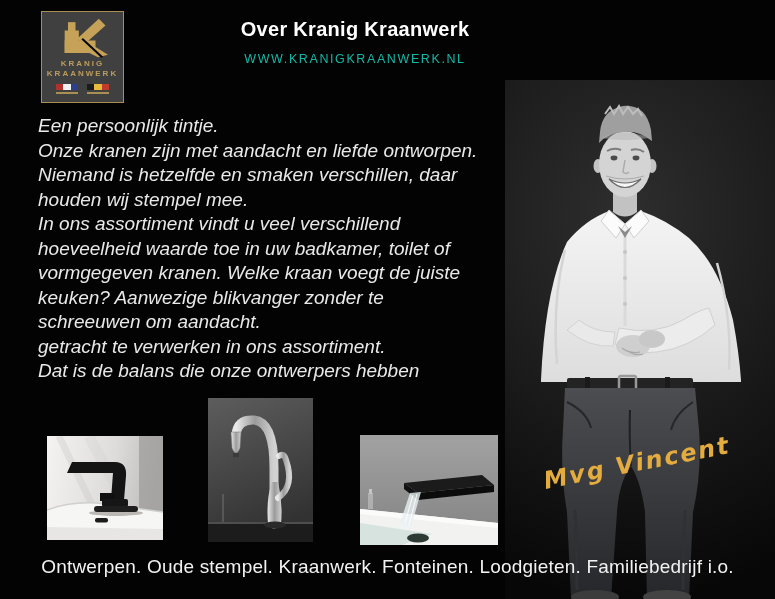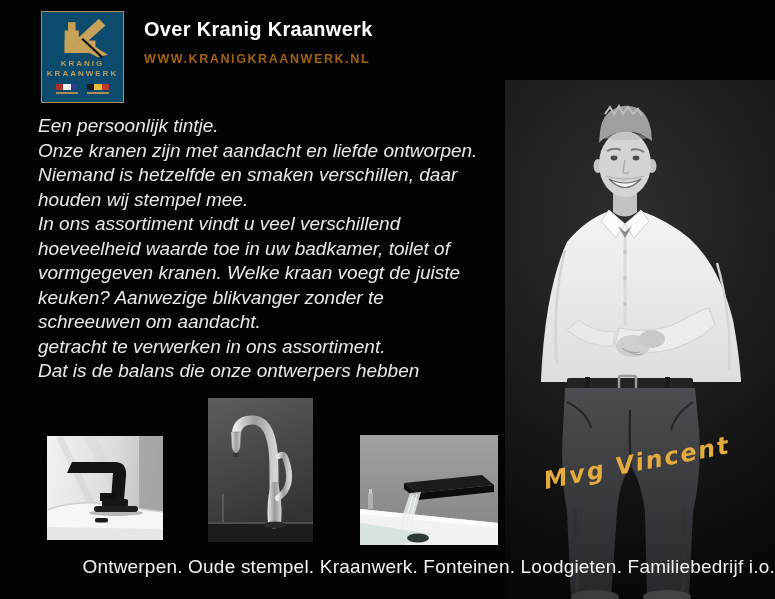--- a/index.html
+++ b/index.html
@@ -1,36 +1,36 @@
 <!DOCTYPE html>
 <html><head>
 <meta charset="utf-8">
 <style>
   html,body{margin:0;padding:0;background:#020202;}
   #canvas{position:relative;width:775px;height:599px;background:#030303;overflow:hidden;
           font-family:"Liberation Sans",sans-serif;}
 
   
   .logo-box{position:absolute;left:41px;top:11px;width:83px;height:92px;
-            border:1px solid #a98f52;background:#0c4a6e;box-sizing:border-box;
+            border:1px solid #a98f52;background:#404040;box-sizing:border-box;
             display:flex;flex-direction:column;align-items:center;}
   .monogram{margin-top:5px;}
   .brand{color:#bb9c5a;font-size:8px;font-weight:bold;letter-spacing:2px;line-height:10px;white-space:nowrap;}
   .flags{display:flex;gap:9px;margin-top:5px;}
   .flag-wrap{display:flex;flex-direction:column;align-items:center;}
   .flag{display:flex;width:22px;height:6px;}
   .flag span{flex:1;height:100%;}
   .flag-line{width:22px;height:2px;background:#a98f52;margin-top:2px;}
   .nl .b1{background:#b0322e;} .nl .b2{background:#f2f2f2;} .nl .b3{background:#2b3f8c;}
   .be .b1{background:#1a1a1a;} .be .b2{background:#e8b93c;} .be .b3{background:#c03a2e;}
 
   
-  .header{position:absolute;left:144px;top:18px;width:410px;}
+  .header{position:absolute;left:150px;top:18px;width:410px;text-align:center;}
   .page-title{color:#ffffff;font-size:20px;font-weight:bold;letter-spacing:.3px;}
-  .website{margin-top:11px;color:#a16207;font-size:12.5px;font-weight:bold;letter-spacing:1.6px;}
+  .website{margin-top:11px;color:#14b8a6;font-size:12.5px;font-weight:normal;letter-spacing:1.6px;}
 
   
   .bodytext{position:absolute;left:38px;top:114px;width:480px;color:#e9e9e9;
             font-size:19px;line-height:24.5px;font-style:italic;}
   .bodytext .line{white-space:nowrap;}
 
   
   .photo{position:absolute;left:505px;top:80px;width:270px;height:519px;
          background:radial-gradient(140% 85% at 45% 26%, #2e2e2e 0%, #1b1b1b 45%, #070707 88%);}
   .photo svg{position:absolute;left:0;top:0;}
@@ -38,21 +38,21 @@
              font-family:"DejaVu Sans",sans-serif;font-style:italic;font-weight:600;
              font-size:24px;letter-spacing:2px;transform:rotate(-11deg);white-space:nowrap;}
 
   
   .product{position:absolute;}
   .p1{left:47px;top:436px;width:116px;height:104px;}
   .p2{left:208px;top:398px;width:105px;height:144px;}
   .p3{left:360px;top:435px;width:138px;height:110px;}
 
   
-  .caption{position:absolute;left:0;top:556px;width:775px;text-align:right;
+  .caption{position:absolute;left:0;top:556px;width:775px;text-align:center;
            color:#f2f2f2;font-size:19px;letter-spacing:.2px;white-space:nowrap;}
 </style>
 </head>
 <body>
 
 <div id="canvas">
 
   <div class="logo-box">
     <svg class="monogram" width="50" height="42" viewBox="0 0 60 50">
       <g fill="#c5a258">

